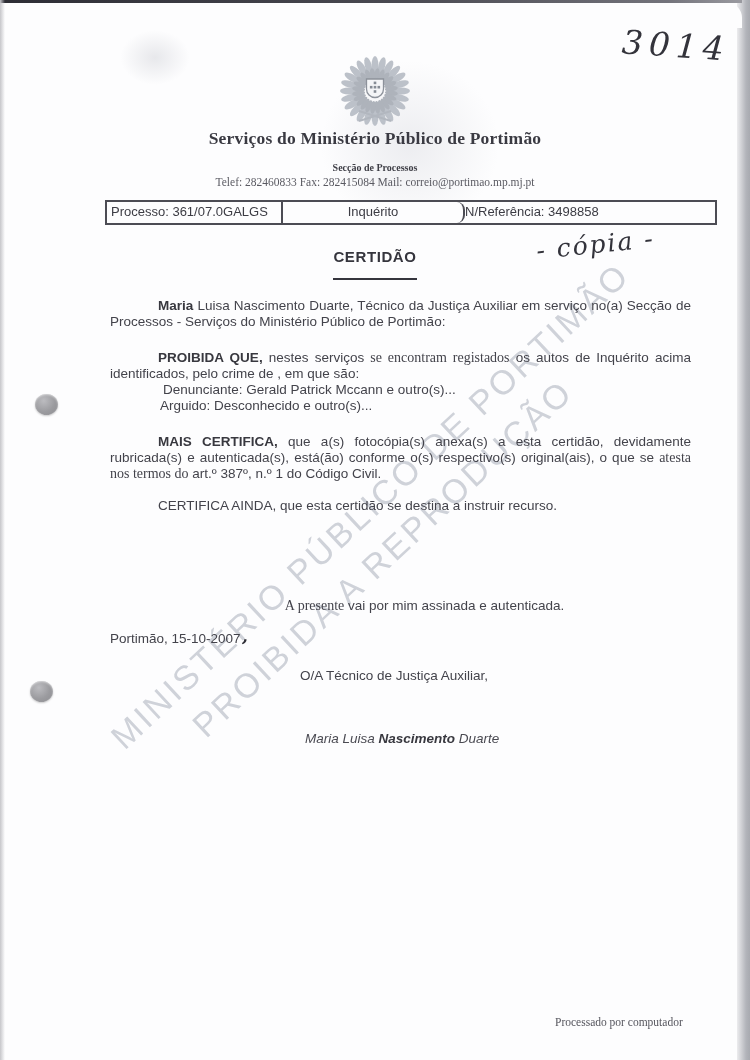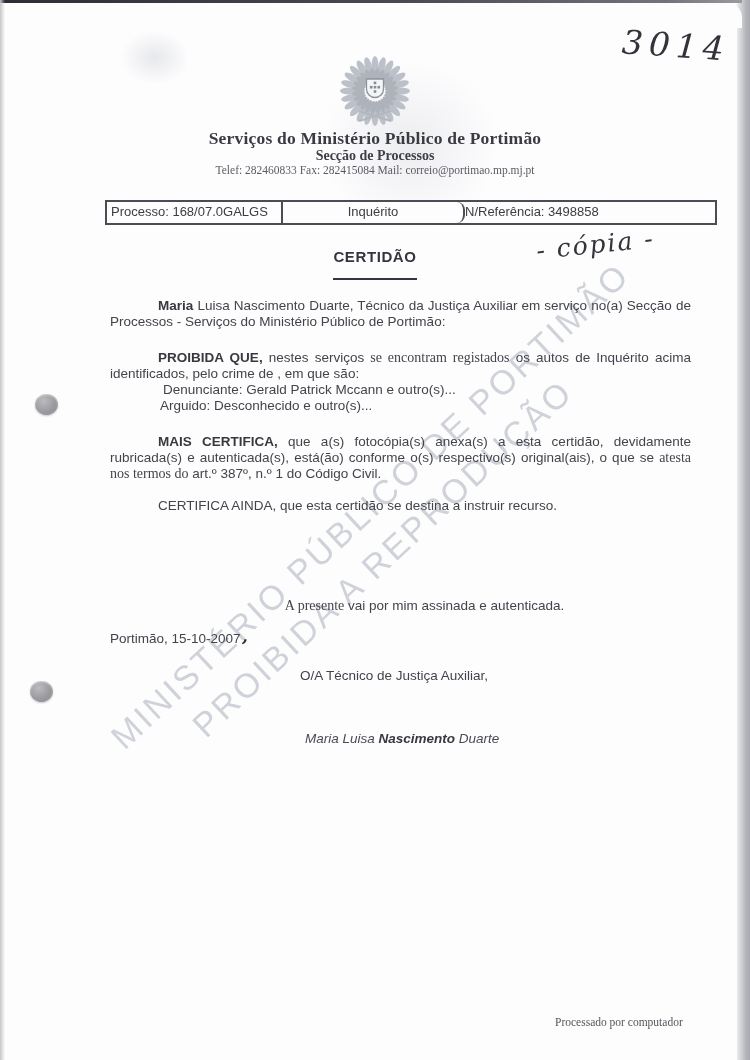--- a/index.html
+++ b/index.html
@@ -33,22 +33,22 @@
     color:#c7cbd3; opacity:.85; letter-spacing:3px; font-size:34px;
     white-space:nowrap; z-index:1; pointer-events:none; }
   .wm1 { left:28px;  top:498px; width:660px; transform:rotate(-43deg); }
   .wm2 { left:135px; top:551px; width:470px; transform:rotate(-43deg); }
 
   
   .header { position:absolute; top:54px; left:0; width:750px; text-align:center; z-index:2; }
   .emblem { display:block; margin:0 auto 2px auto; }
   .org-name { font-family:"Liberation Serif", serif; font-weight:bold; font-size:17.5px;
     color:#3a3a42; letter-spacing:.2px; line-height:20px; }
-  .section-name { font-family:"Liberation Serif", serif; font-weight:bold; font-size:14px;
-    color:#3e3e46; line-height:16px; }
+  .section-name { font-family:"Liberation Serif", serif; font-weight:bold; font-size:10px;
+    color:#3e3e46; line-height:16px;margin-top:12px; }
   .addr { font-family:"Liberation Serif", serif; font-size:11.5px; color:#5a5a62; line-height:13px; }
 
   
   .refbar { position:absolute; left:105px; top:200px; width:608px; height:21px;
     display:flex; border:2px solid #4c4c54; background:#fdfdfe; z-index:2;
     font-size:13px; color:#3c3c44; line-height:19px; }
   .refcell { height:100%; overflow:hidden; white-space:nowrap; }
   .refcell-1 { width:170px; padding-left:4px; border-right:2px solid #4c4c54; }
   .refcell-2 { width:180px; text-align:center; border-right:2px solid #4c4c54;border-radius:8px; }
   .refcell-3 { flex:1; }
@@ -180,21 +180,21 @@
         <rect x="48.5" y="31.9" width="2.6" height="2.6"></rect>
         <rect x="44.7" y="36.2" width="2.6" height="2.6"></rect>
       </g>
     </svg>
     <div class="org-name">Serviços do Ministério Público de Portimão</div>
     <div class="section-name">Secção de Processos</div>
     <div class="addr">Telef: 282460833   Fax: 282415084 Mail: correio@portimao.mp.mj.pt</div>
   </div>
 
   <div class="refbar">
-    <div class="refcell refcell-1">Processo: 168/07.0GALGS</div>
+    <div class="refcell refcell-1">Processo: 361/07.0GALGS</div>
     <div class="refcell refcell-2">Inquérito</div>
     <div class="refcell refcell-3">N/Referência: 3498858</div>
   </div>
 
   <div class="title-row">
     <span class="doc-title">CERTIDÃO</span>
   </div>
 
   <div class="body">
 

